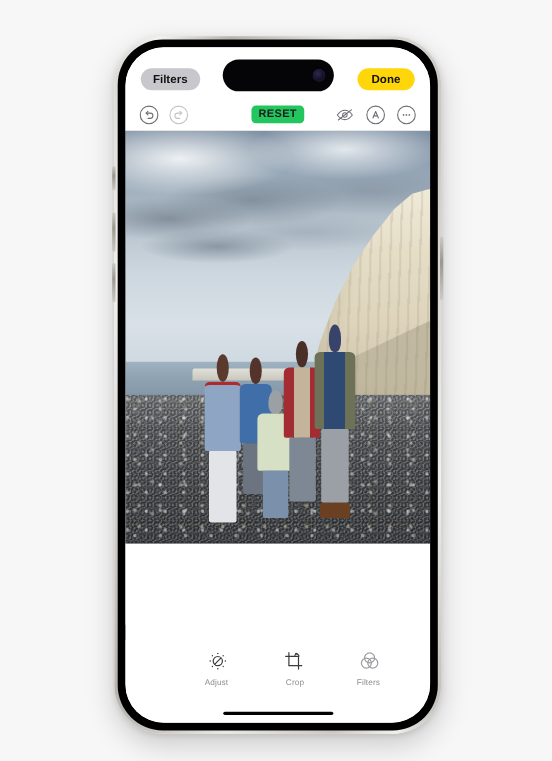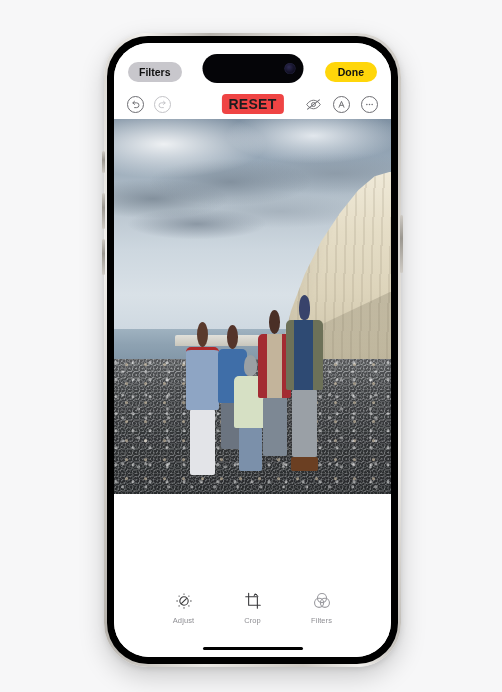--- a/index.html
+++ b/index.html
@@ -144,24 +144,24 @@
     box-sizing: border-box;
   }
   .circ-btn.dim { border-color: #c3c3c7; }
   .circ-btn svg { display: block; }
   #redo-button { margin-left: 10px; }
 
   #reset-button {
     position: absolute;
     left: 50%;
     transform: translateX(-50%);
-    background: #ef4444;
+    background: #22c55e;
     border: none;
     border-radius: 4px;
-    font-size: 14px;
+    font-size: 10px;
     font-weight: bold;
     letter-spacing: 0.3px;
     color: #1c1c1e;
     padding: 3px 7px;
     font-family: "Liberation Sans", sans-serif;
     cursor: pointer;
     line-height: 1;
   }
   #right-tools {
     margin-left: auto;
@@ -258,21 +258,21 @@
     align-items: flex-start;
     justify-content: center;
     gap: 21px;
     padding-top: 8px;
     box-sizing: border-box;
   }
   .tool-item {
     width: 48px;
     display: flex;
     flex-direction: column;
-    align-items: center;
+    align-items: flex-end;
     cursor: pointer;
     position: relative;
     background: transparent;
     border: none;
     padding: 0;
   }
   .tool-icon { height: 22px; display: flex; align-items: center; justify-content: center; }
   .tool-label {
     font-size: 7.5px;
     color: #8e8e93;

